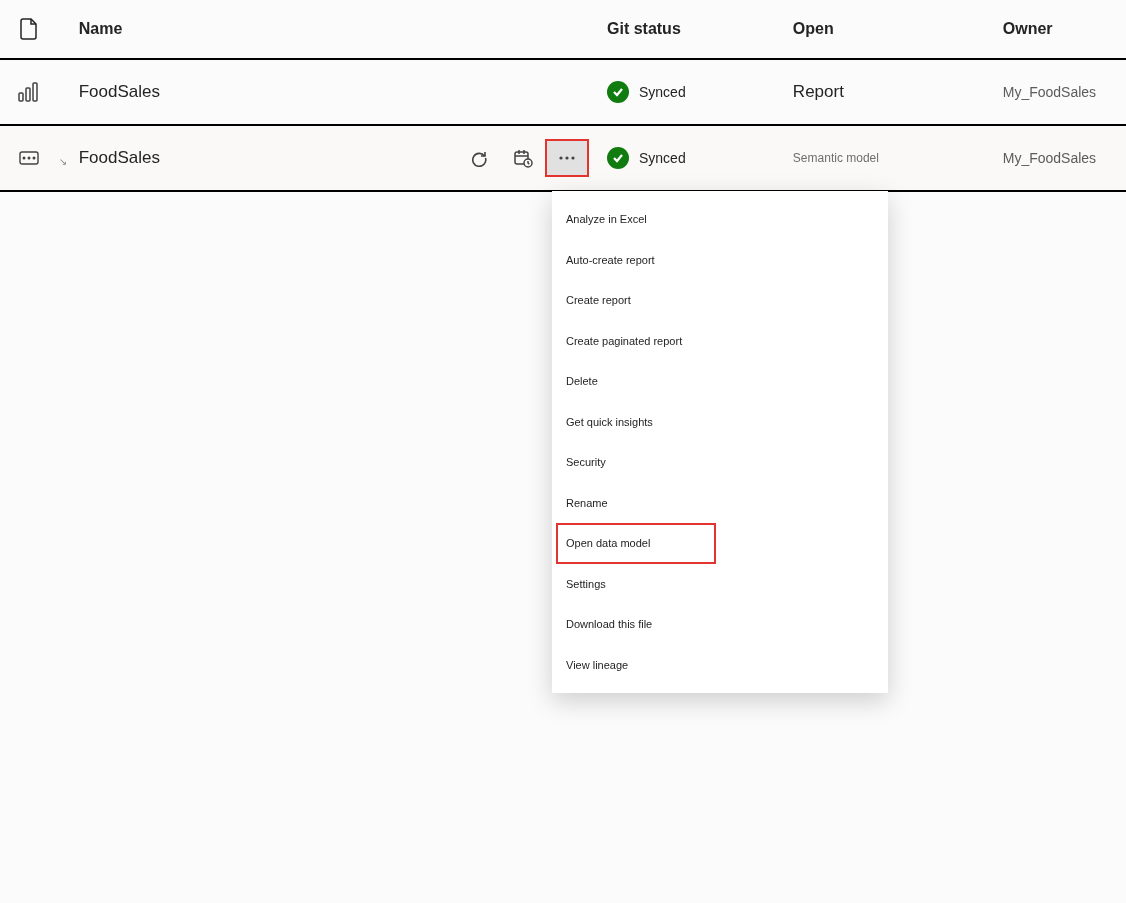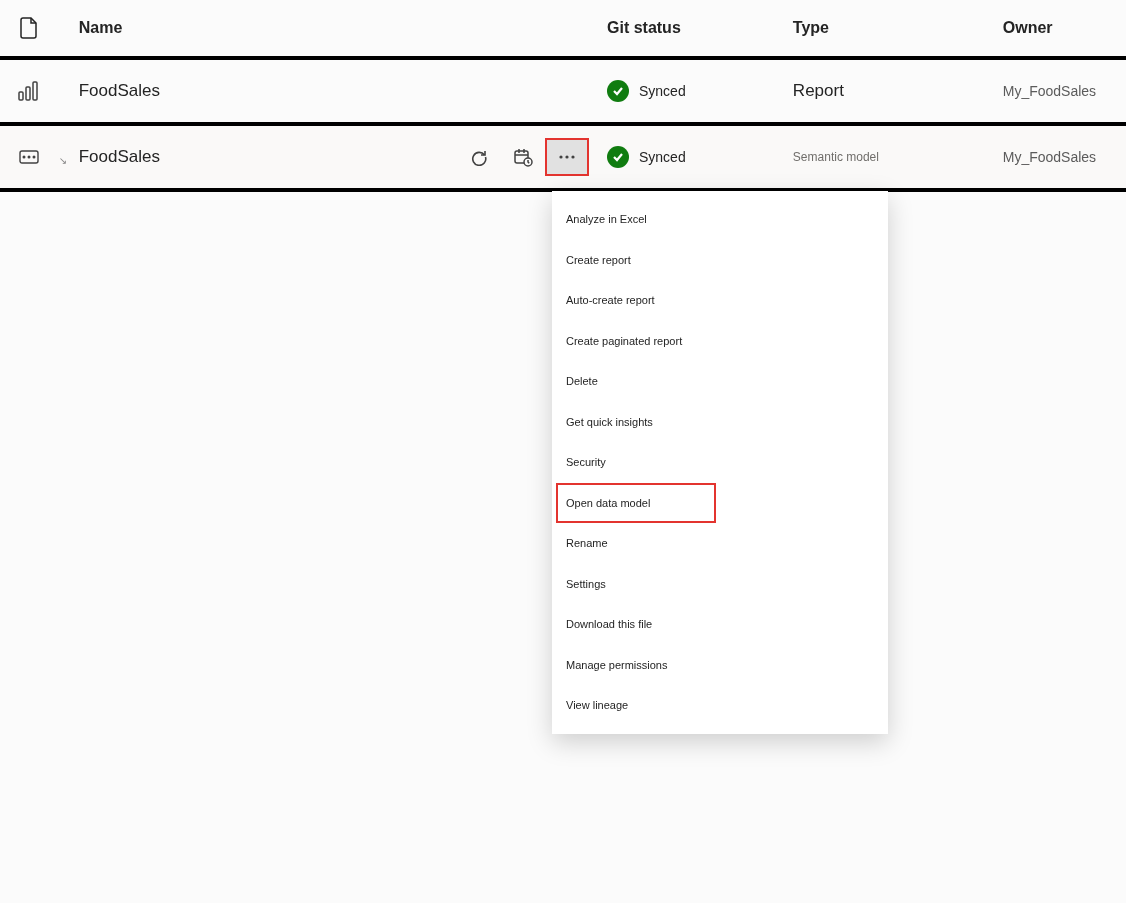--- a/index.html
+++ b/index.html
@@ -12,21 +12,21 @@
     width: 1126px;
     height: 903px;
     overflow: hidden;
     position: relative;
   }
   .table { width: 100%; }
   .header-row, .data-row {
     display: flex;
     align-items: center;
     height: 66px;
-    border-bottom: 4px solid #000000;
+    border-bottom: 2px solid #000000;
     padding: 0;
   }
   .header-row { height: 60px; }
   .col-icon { width: 60px; display:flex; justify-content:center; align-items:center; color:#424242; }
   .col-name { width: 560px; display:flex; align-items:center; font-size:16px; color:#242424; position:relative; padding-left:20px;}
   .col-git  { width: 190px; display:flex; align-items:center; gap:10px; font-size:14px; color:#242424;}
   .col-type { width: 190px; display:flex; align-items:center; font-size:16px; color: #242424;}
   .col-owner{ width: 126px; display:flex; align-items:center; font-size:14px; color:#5b5b5b;margin-left:24px;}
   .header-row .col-name,
   .header-row .col-git,
@@ -103,21 +103,21 @@
 <div class="table">
   <div class="header-row">
     <div class="col-icon">
       <svg class="flat-icon" width="18" height="22" viewBox="0 0 18 22" fill="none" stroke="#242424" stroke-width="1.5">
           <path d="M3 1h8l5 5v13a2 2 0 0 1-2 2H3a2 2 0 0 1-2-2V3a2 2 0 0 1 2-2z"></path>
           <path d="M11 1v5h5"></path>
         </svg>
     </div>
     <div class="col-name">Name</div>
     <div class="col-git">Git status</div>
-    <div class="col-type">Type</div>
+    <div class="col-type">Open</div>
     <div class="col-owner">Owner</div>
   </div>
 
   <div class="data-row">
     <div class="col-icon">
       <svg class="flat-icon" width="22" height="22" viewBox="0 0 22 22" fill="none" stroke="#424242" stroke-width="1.5">
           <rect x="1" y="12" width="4" height="8" rx="1"></rect>
           <rect x="8" y="7" width="4" height="13" rx="1"></rect>
           <rect x="15" y="2" width="4" height="18" rx="1"></rect>
         </svg>
@@ -182,25 +182,24 @@
       </span>
       <span>Synced</span>
     </div>
     <div class="col-type" style="color:#706e6b; font-size:12px;">Semantic model</div>
     <div class="col-owner">My_FoodSales</div>
   </div>
 </div>
 
 <div class="context-menu">
   <div class="menu-item">Analyze in Excel</div>
+  <div class="menu-item">Auto-create report</div>
   <div class="menu-item">Create report</div>
-  <div class="menu-item">Auto-create report</div>
   <div class="menu-item">Create paginated report</div>
   <div class="menu-item">Delete</div>
   <div class="menu-item">Get quick insights</div>
   <div class="menu-item">Security</div>
+  <div class="menu-item">Rename</div>
   <div class="menu-item highlighted">Open data model</div>
-  <div class="menu-item">Rename</div>
   <div class="menu-item">Settings</div>
   <div class="menu-item">Download this file</div>
-  <div class="menu-item">Manage permissions</div>
   <div class="menu-item">View lineage</div>
 </div>
 
 </body></html>

